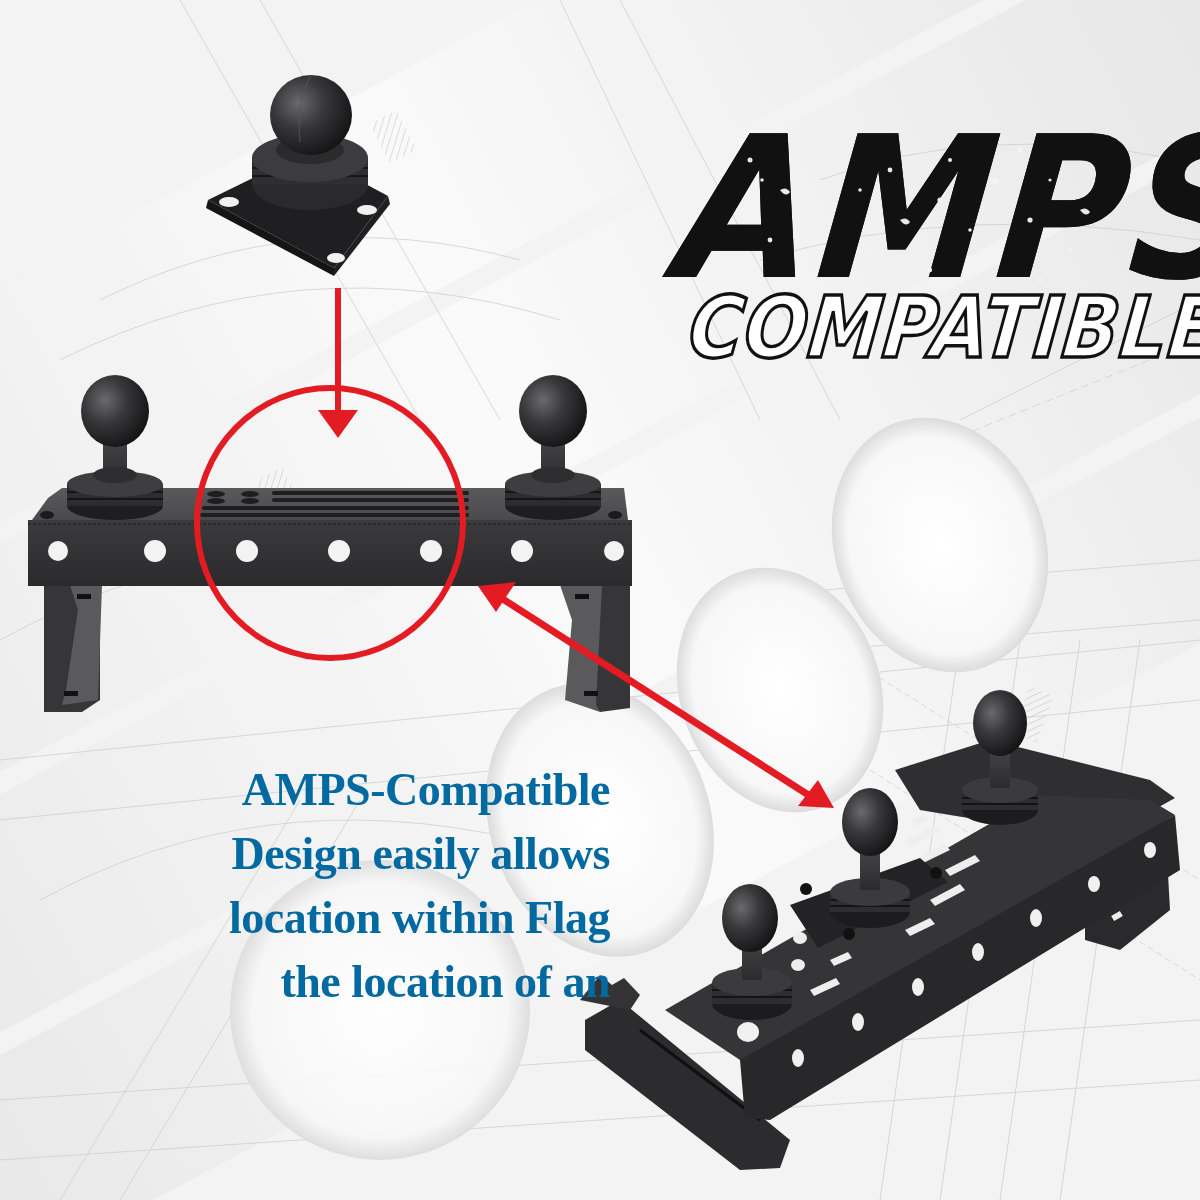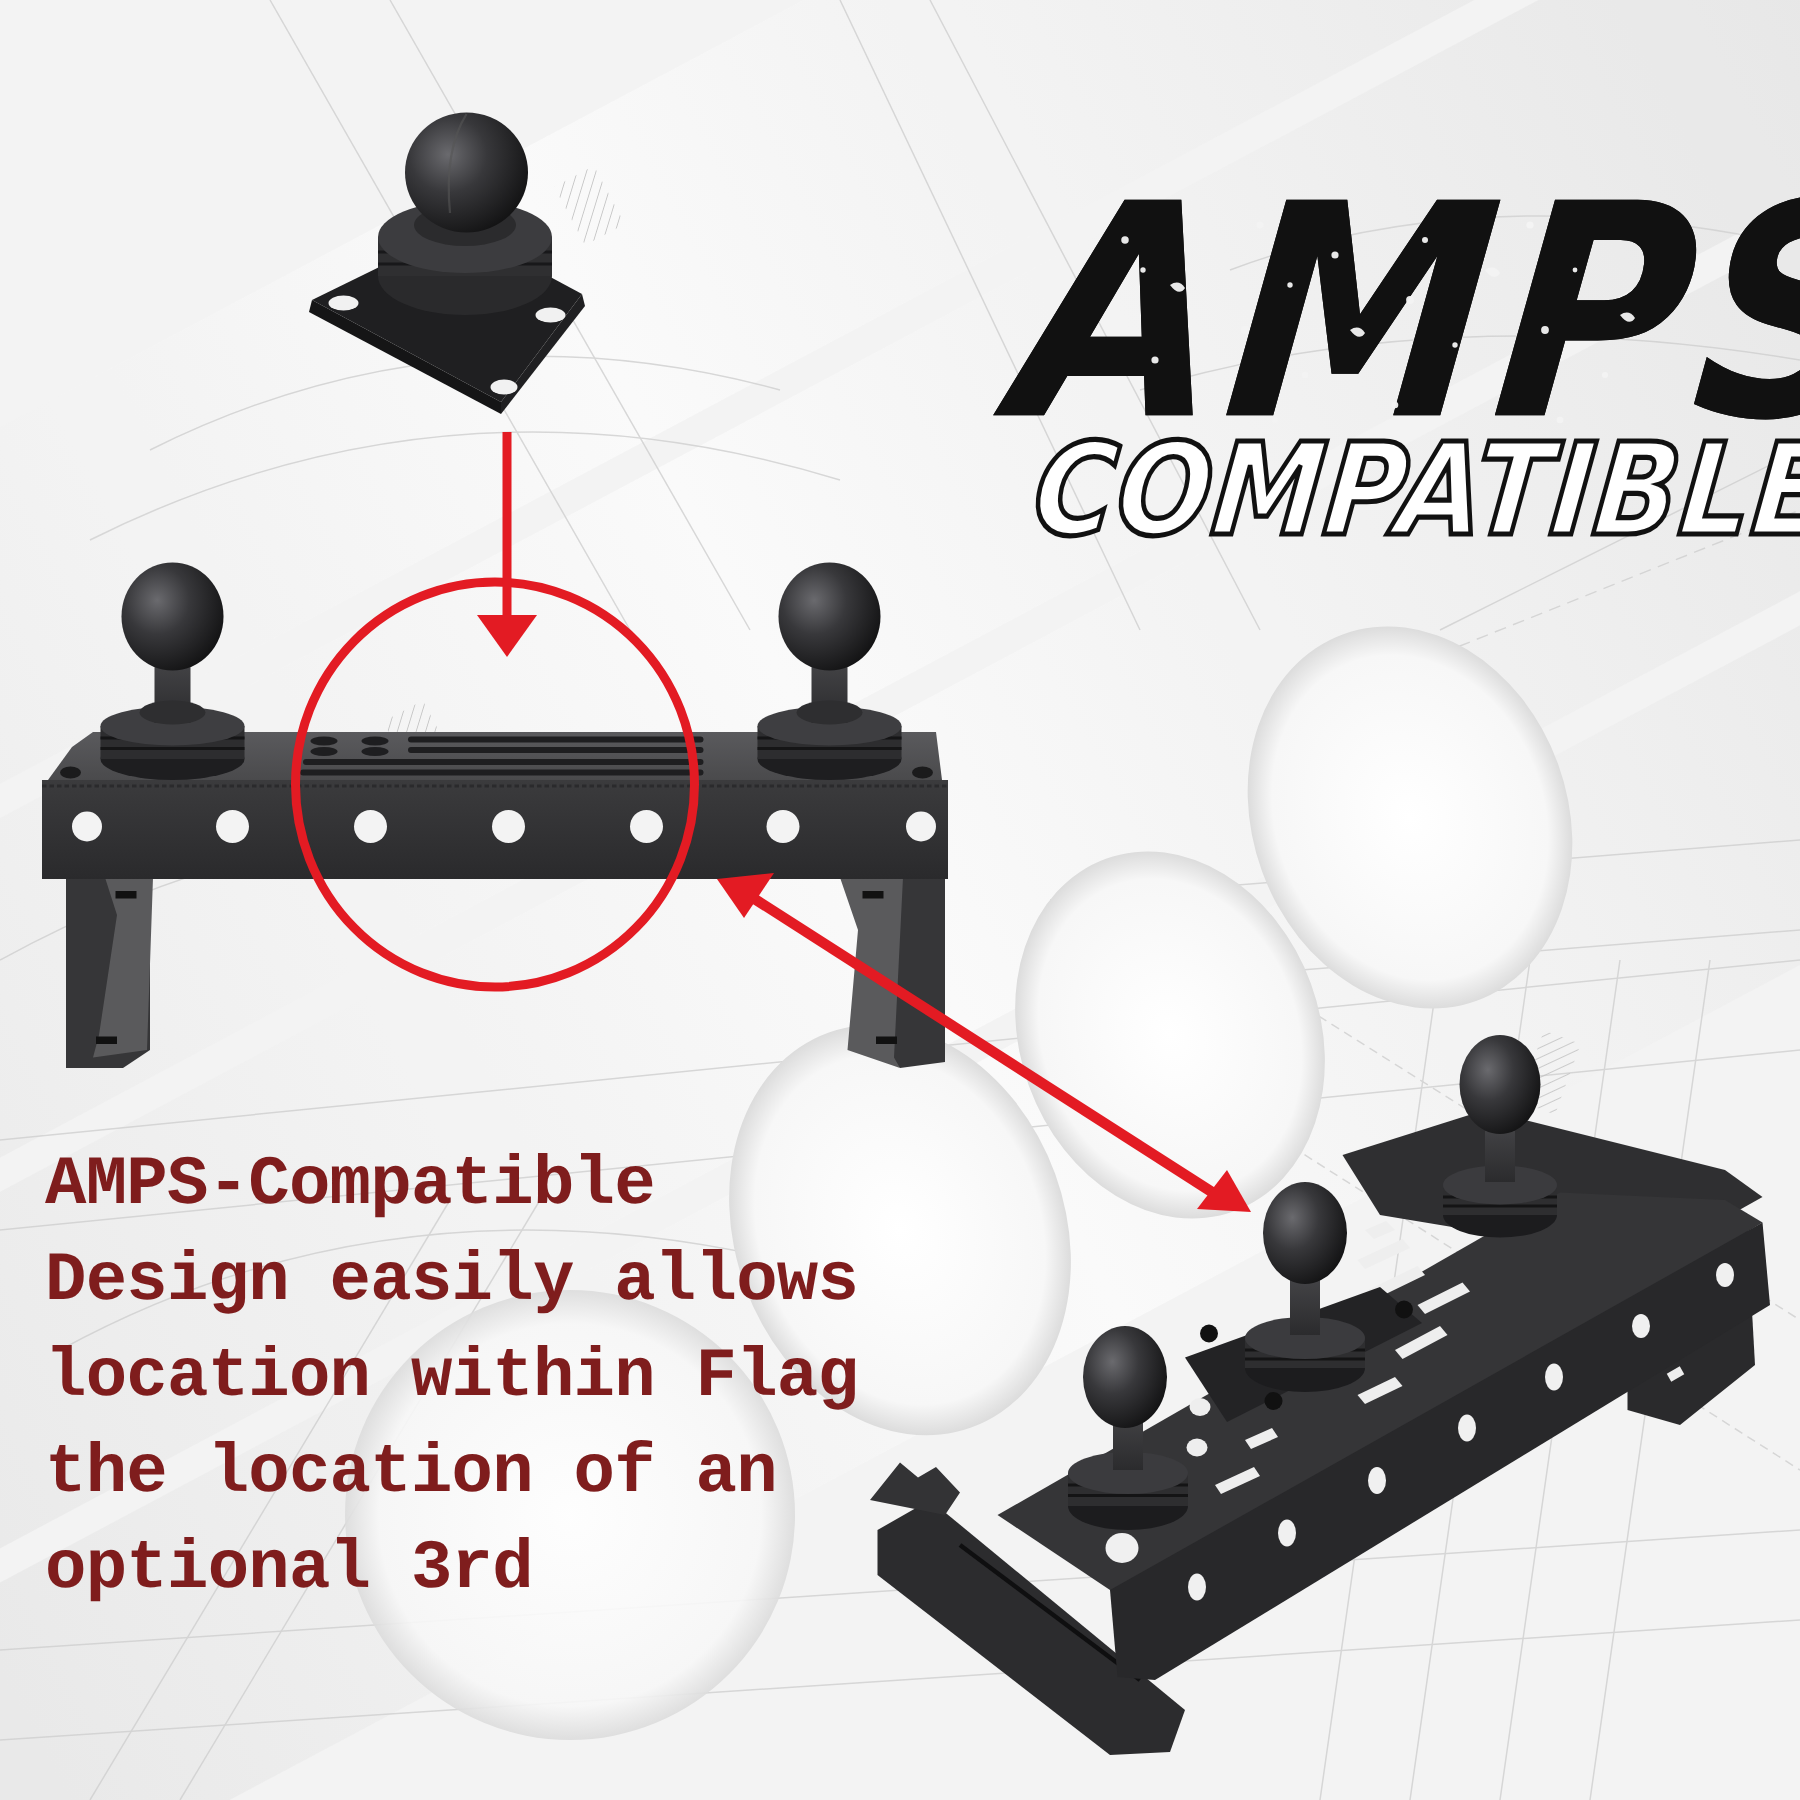--- a/index.html
+++ b/index.html
@@ -17,22 +17,22 @@
   }
   .headline-sub {
     display: block; margin-top: 4px; font-family: "DejaVu Sans", sans-serif; font-weight: bold; font-style: italic;
     font-size: 74px; line-height: 86px; letter-spacing: 1px; color: #ffffff;
     -webkit-text-stroke: 3px #111; text-stroke: 3px #111;
     transform: skewX(-6deg) scaleY(1.15);
   }
   .grunge { position: absolute; left: 690px; top: 120px; width: 440px; height: 200px; pointer-events: none; }
 
   .body-copy {
-    position: absolute; left: 30px; top: 758px; width: 580px; text-align: left;
-    font-family: Liberation Mono, monospace; font-weight: bold; font-size: 46px; line-height: 64px; color: #7f1d1d;
+    position: absolute; left: 30px; top: 758px; width: 580px; text-align: right;
+    font-family: Liberation Serif, serif; font-weight: bold; font-size: 46px; line-height: 64px; color: #0369a1;
     letter-spacing: -0.5px;
   }
   .body-copy span { display: block; white-space: nowrap; }
 </style>
 </head>
 <body>
 
 <div class="canvas">
 
   <svg class="bg" width="1200" height="1200" viewBox="0 0 1200 1200">
@@ -320,15 +320,14 @@
       <path d="M300 60 q6 -4 10 2 q-4 6 -10 -2z"></path>
         <path d="M390 90 q6 -4 10 2 q-4 6 -10 -2z"></path>
     </g>
   </svg>
 
   <div class="body-copy">
     <span>AMPS-Compatible</span>
     <span>Design easily allows</span>
     <span>location within Flag</span>
     <span>the location of an</span>
-    <span>optional 3rd</span>
   </div>
 </div>
 
 </body></html>

